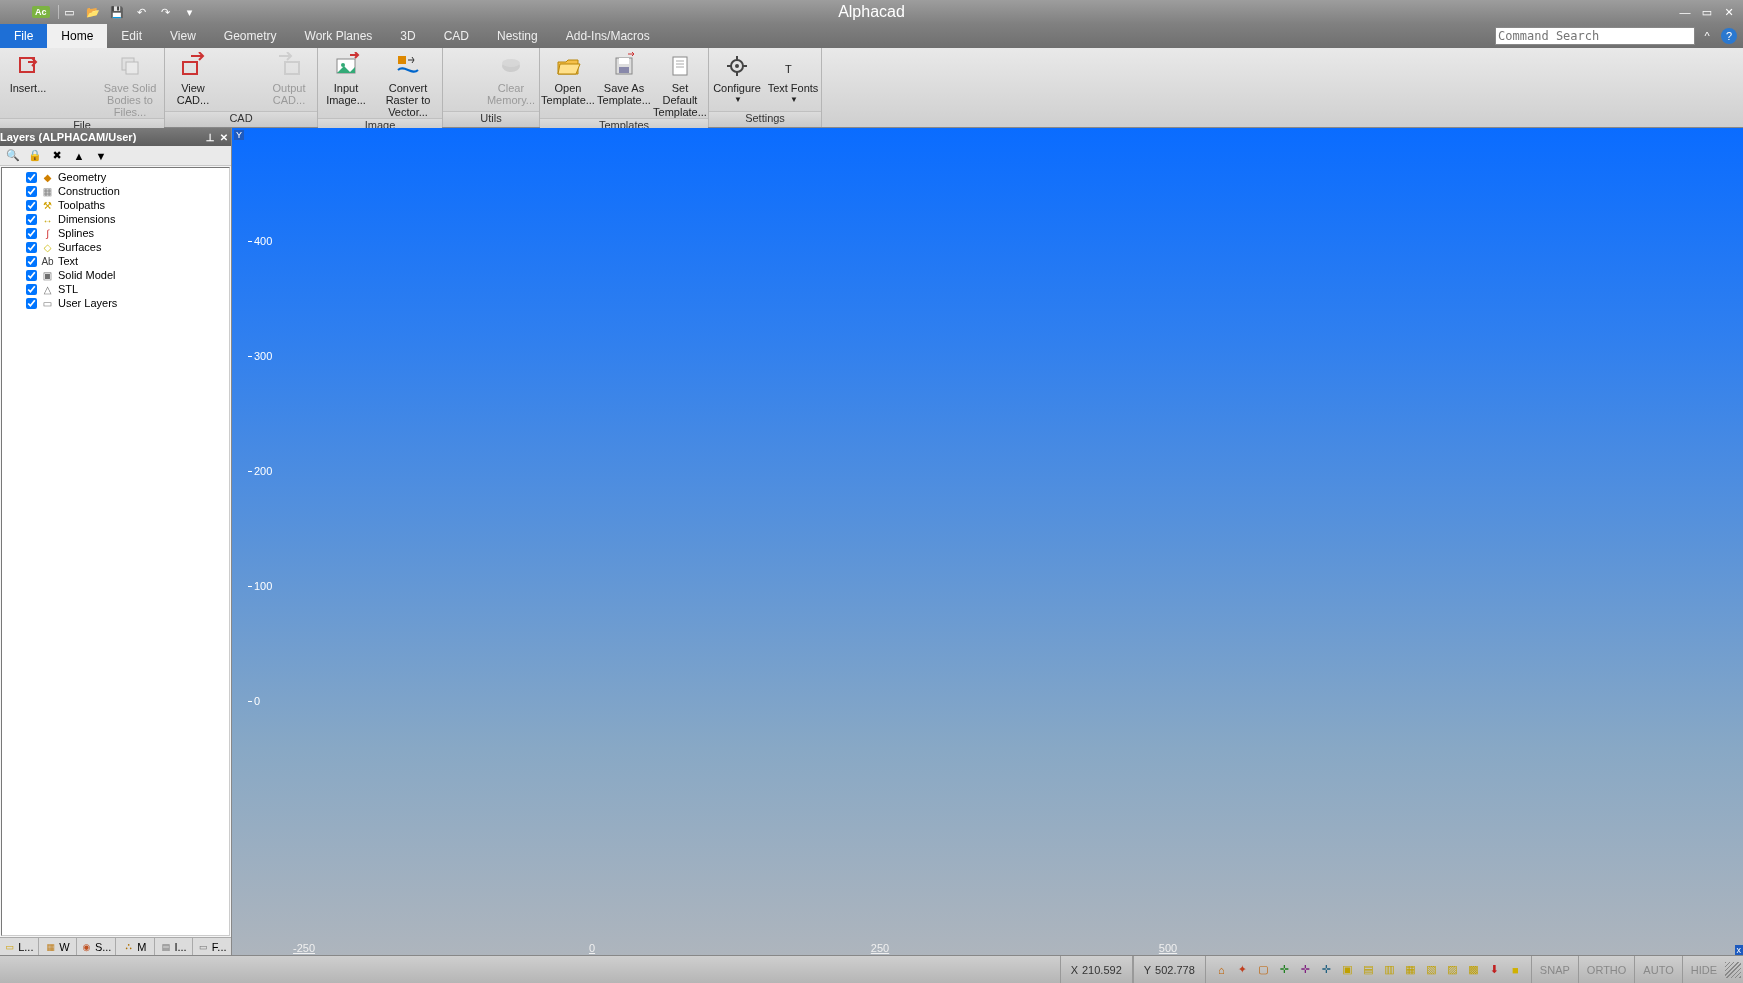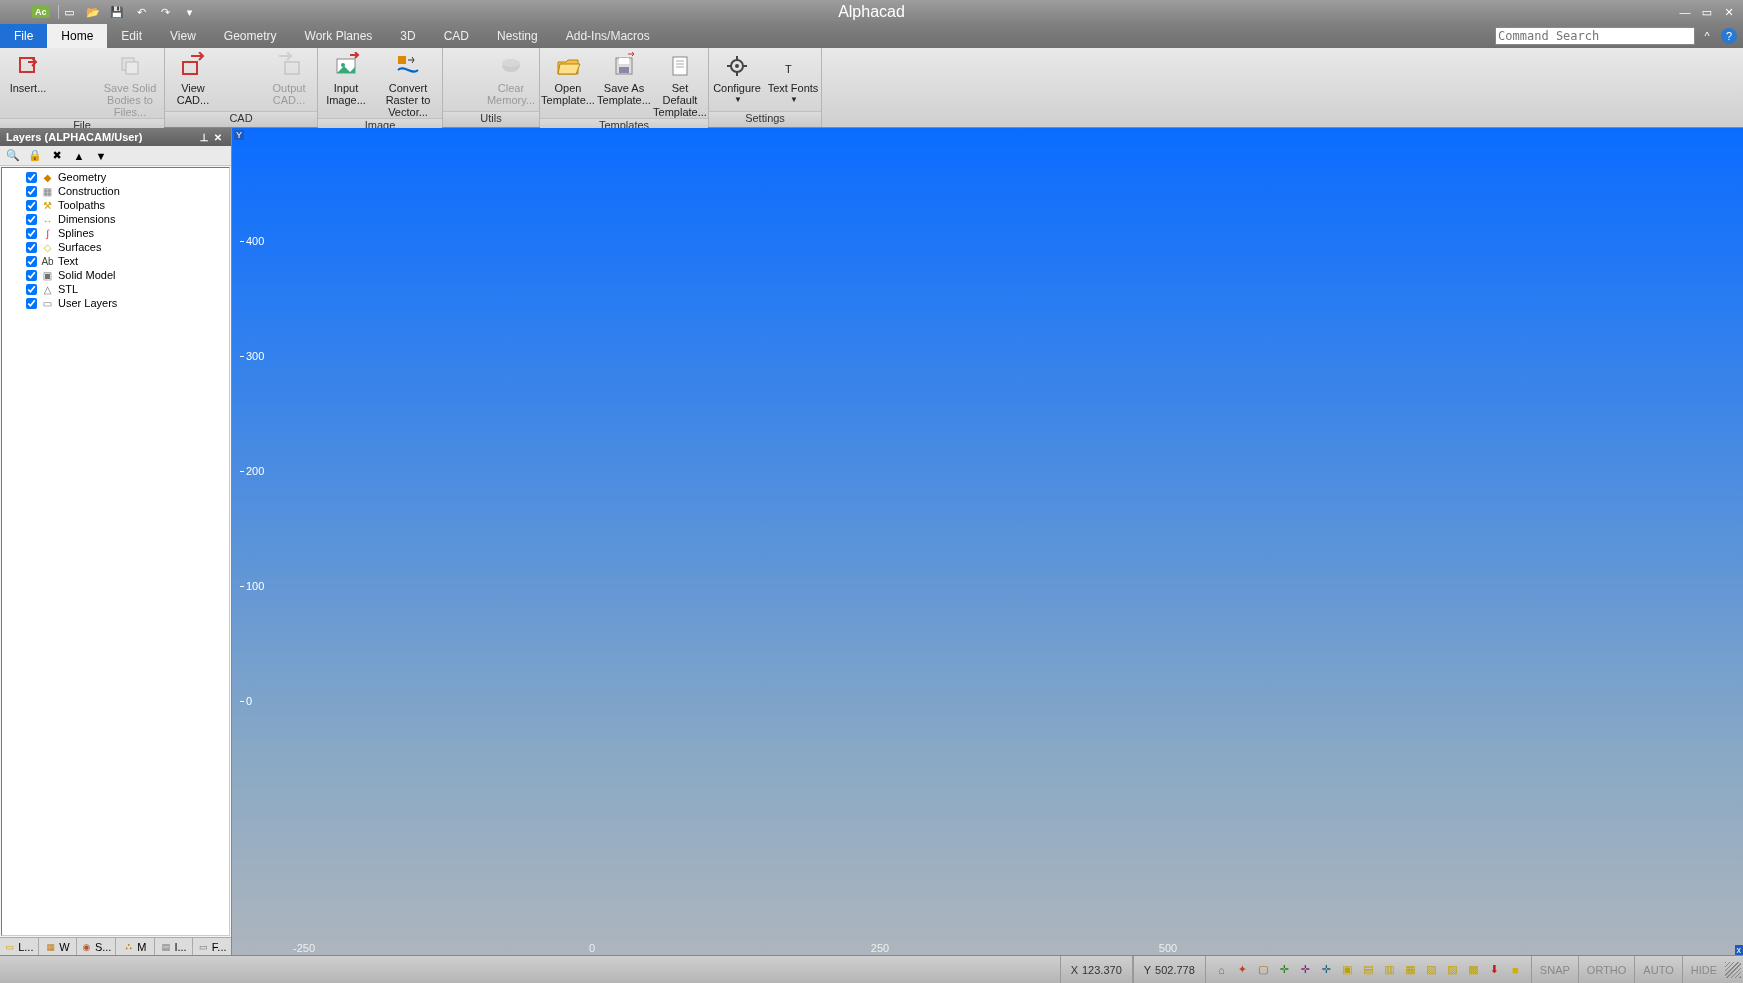--- a/index.html
+++ b/index.html
@@ -33,44 +33,44 @@
 .rbtn.wide { width:68px; }
 .rbtn.disabled { color:#9a9a9a; cursor:default;margin-left:40px; }
 .rbtn .ic { width:28px; height:28px; margin-bottom:2px; display:flex; align-items:center; justify-content:center; }
 .rbtn .lbl { padding:0 2px;text-align:center; }
 
 
 .workrow { display:flex; height:calc(983px - 24px - 24px - 80px - 28px); }
 
 
 .layers { width:232px; background:#f5f5f5; border-right:1px solid #888; display:flex; flex-direction:column; }
-.layers .hdr { height:18px; background:linear-gradient(to bottom,#7a7a7a,#5e5e5e); color:#fff; display:flex; align-items:center; padding:0 6px; font-weight:bold; font-size:11px; }
+.layers .hdr { height:18px; background:linear-gradient(to bottom,#7a7a7a,#5e5e5e); color:#fff; display:flex; align-items:center; padding:0 0; font-weight:bold; font-size:11px; }
 .layers .hdr .spacer { flex:1; }
 .layers .hdr .pbtn { width:14px; text-align:center; cursor:pointer; font-size:10px; }
 .layers .toolbar { height:20px; background:#eaeaea; border-bottom:1px solid #c7c7c7; display:flex; align-items:center; gap:8px; padding:0 6px; }
 .layers .toolbar span { width:14px; height:14px; display:flex; align-items:center; justify-content:center; cursor:pointer; font-size:11px; }
 .layers .list { flex:1; background:#fff; border:1px inset #ccc; margin:1px; overflow:auto; padding:2px 0; }
 .layers .list .row { display:flex; align-items:center; gap:4px; padding:0 8px 0 24px; height:14px; font-size:11px; color:#000; cursor:pointer; }
 .layers .list .row input { width:11px; height:11px; }
 .layers .list .row .licon { width:13px; height:13px; display:flex; align-items:center; justify-content:center; font-size:10px; }
 .layers .tabs { height:18px; background:#dcdcdc; border-top:1px solid #aaa; display:flex; }
 .layers .tabs .lt { flex:1; border-right:1px solid #aaa; display:flex; align-items:center; justify-content:center; gap:3px; font-size:10px; cursor:pointer; overflow:hidden; white-space:nowrap; padding:0 2px; }
 .layers .tabs .lt:last-child { border-right:none; }
 .layers .tabs .lt .ticon { width:11px; height:11px; display:inline-flex; align-items:center; justify-content:center; font-size:9px; }
 
 
 .canvas-wrap { flex:1; position:relative; background:#aab1b9; overflow:hidden; }
 .canvas { position:absolute; inset:0; background:linear-gradient(to bottom,#0a6cff 0%,#2f7fef 25%,#5a93d9 50%,#88a8c5 75%,#aeb5bd 100%); }
 .y-badge { position:absolute; left:2px; top:2px; background:#1e5bbf; color:#fff; font-size:9px; padding:0 2px; }
 .c-badge { position:absolute; right:0; bottom:0; background:#1e5bbf; color:#fff; font-size:9px; padding:0 2px; }
-.axis-v { position:absolute; left:8px; top:0; bottom:0; width:1px;text-align:center; }
+.axis-v { position:absolute; left:16px; top:0; bottom:0; width:1px;text-align:center; }
 .axis-v .tick { position:absolute; left:0; color:#fff; font-size:11px; display:flex; align-items:center; gap:2px; }
 .axis-v .tick .tm { width:4px; height:1px; background:#fff; }
 .axis-h { position:absolute; left:0; right:0; bottom:1px; height:14px; }
-.axis-h .tick { position:absolute; bottom:0; color:#f0f0f0; font-size:11px; transform:translateX(-50%); }
+.axis-h .tick { position:absolute; bottom:0; color:#f0f0f0; font-size:11px; transform:translateX(-50%);text-decoration:underline; }
 
 
 .status { height:28px; background:linear-gradient(to bottom,#cfcfcf,#b5b5b5); display:flex; align-items:center; border-top:1px solid #888; font-size:11px; color:#333; }
 .status .pad { flex:1; }
 .status .coord { padding:0 10px; border-left:1px solid #999; border-right:1px solid #999; height:100%; display:flex; align-items:center; gap:4px; }
 .status .icons { display:flex; gap:6px; padding:0 8px; align-items:center; }
 .status .icons span { width:15px; height:15px; display:flex; align-items:center; justify-content:center; cursor:pointer; font-size:11px; }
 .status .toggle { padding:0 8px; border-left:1px solid #999; height:100%; display:flex; align-items:center; color:#888; cursor:pointer; font-size:11px; }
 .status .grip { width:16px; height:16px; margin-right:2px; background:repeating-linear-gradient(135deg,#888 0 1px,transparent 1px 3px); cursor:nwse-resize; }
 
@@ -404,21 +404,21 @@
         <div class="tick" style="left: 648px;">250</div>
         <div class="tick" style="left: 936px;">500</div>
       </div>
   </div>
 </div>
 
 <div class="status">
   <span class="pad"></span>
   <span class="coord">
     <span>X</span>
-    <span>123.370</span>
+    <span>210.592</span>
   </span>
   <span class="coord">
     <span>Y</span>
     <span>502.778</span>
   </span>
   <span class="icons" id="status-icons">
       <span style="color: rgb(192, 96, 0);">⌂</span>
       <span style="color: rgb(192, 64, 32);">✦</span>
       <span style="color: rgb(192, 96, 0);">▢</span>
       <span style="color: rgb(32, 128, 32);">✛</span>

